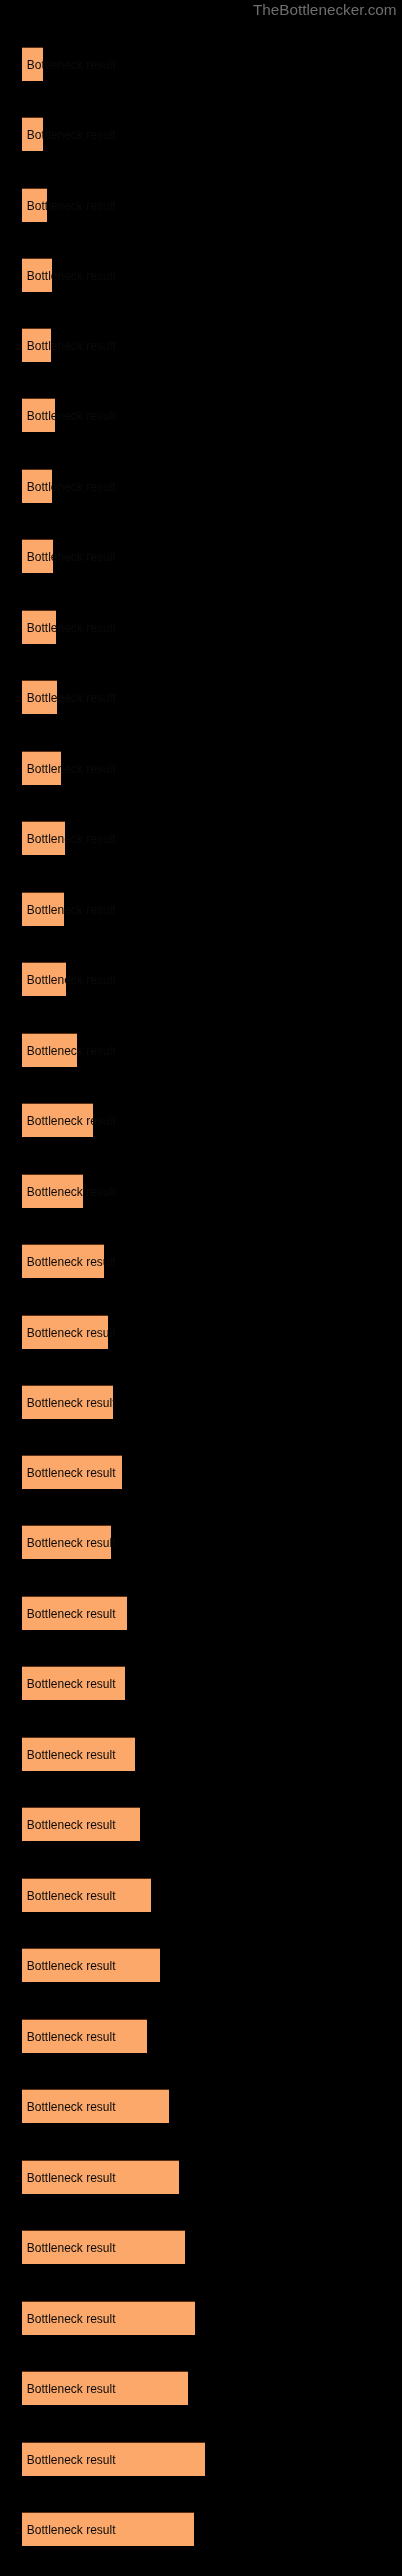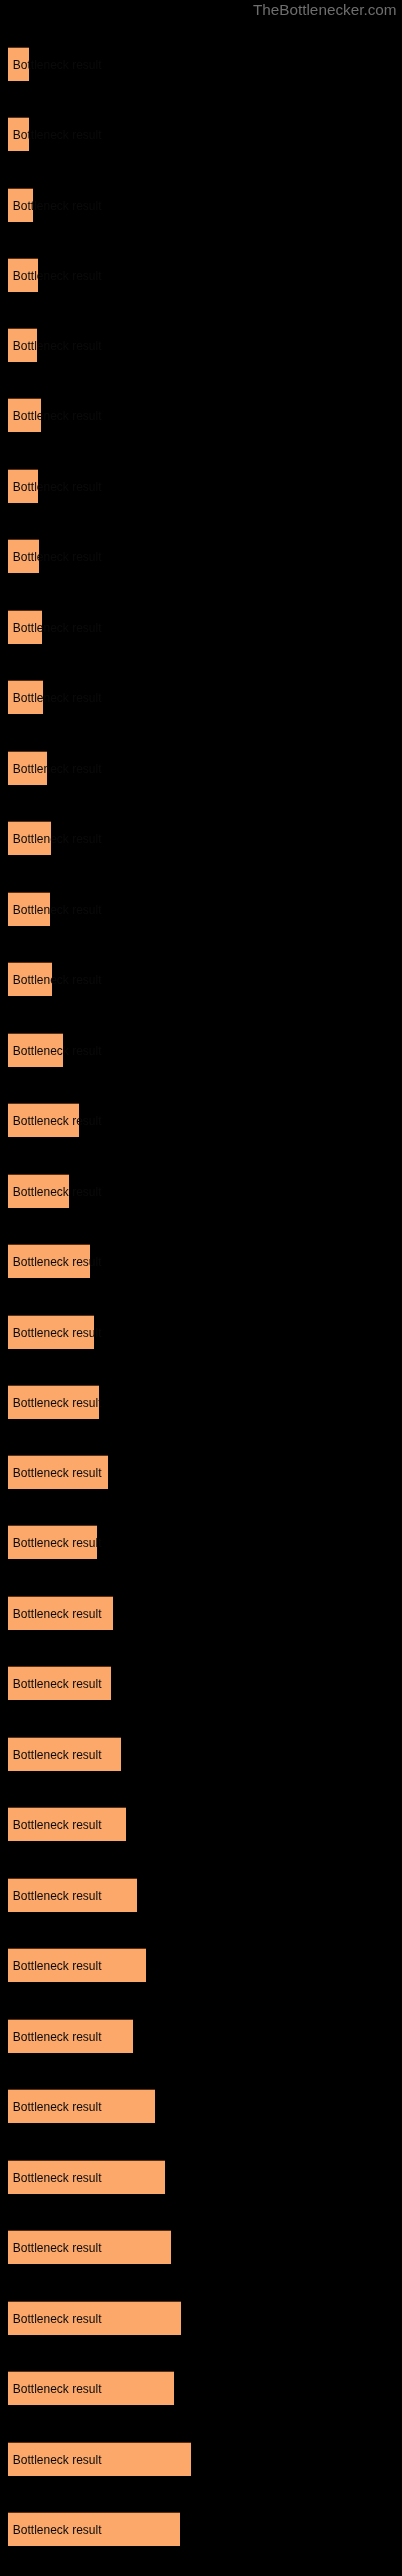--- a/index.html
+++ b/index.html
@@ -27,21 +27,21 @@
     top: 0.8px;
     color: #6e6e6e;
     font-size: 15.3px;
     font-family: "Liberation Sans", sans-serif;
     letter-spacing: 0px;
     white-space: nowrap;
     user-select: none;
   }
   .bars-layer {
     position: absolute;
-    left: 4px; top: 0;
+    left: 18px; top: 0;
     width: 353px;
     height: 2576px;
   }
   .bar-row {
     position: absolute;
     left: 0;
     height: 34px;
   }
   .bar {
     position: absolute;

